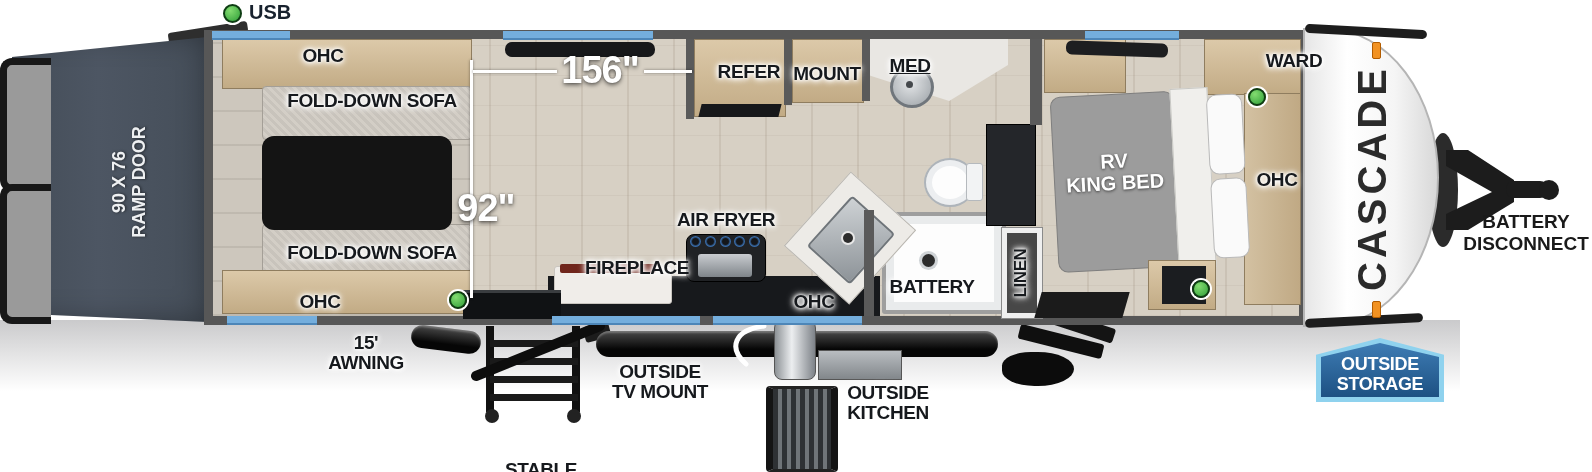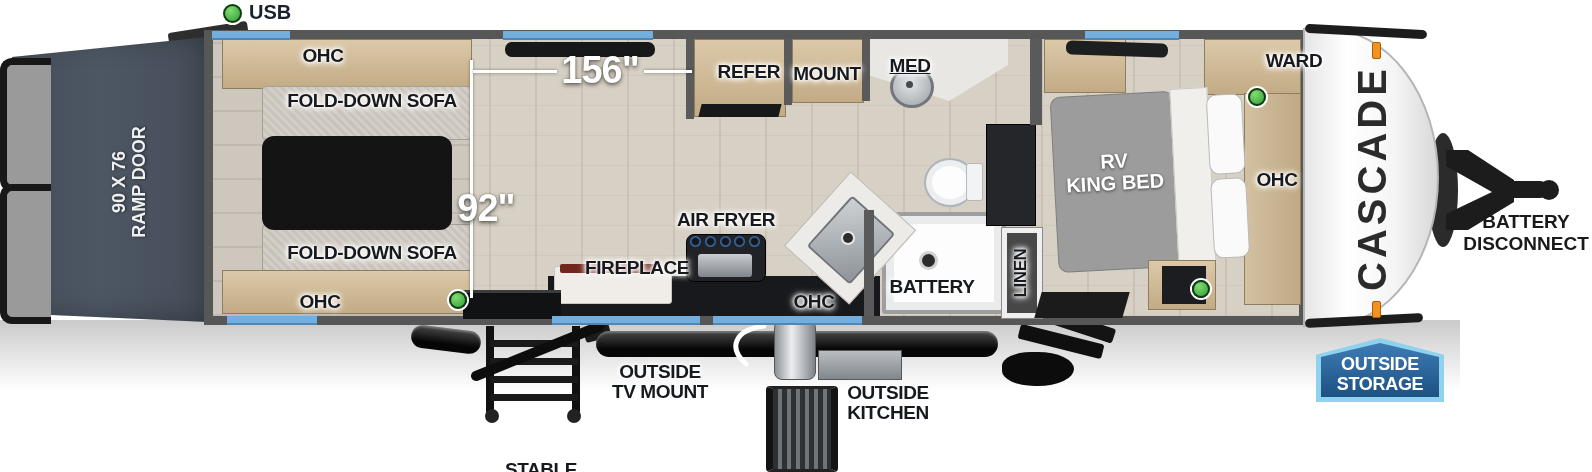--- a/index.html
+++ b/index.html
@@ -195,20 +195,21 @@
 
   <div class="abs" style="left:1316px;top:338px;width:128px;height:64px;background:#8fd2ee;
               clip-path:polygon(0 26%,50% 0,100% 26%,100% 100%,0 100%);z-index:12;">
     <div style="position:absolute;left:5px;top:5px;width:118px;height:54px;
                 background:linear-gradient(180deg,#3e7cb4,#1d5183);
                 clip-path:polygon(0 26%,50% 0,100% 26%,100% 100%,0 100%);"></div>
     <div class="whitelbl" style="left:0;top:17px;width:128px;font-size:18px;letter-spacing:-0.3px;text-shadow:none;">OUTSIDE
 STORAGE</div>
   </div>
 
+  <div class="lbl" style="left:315px;top:333px;width:102px;">15' AWNING</div>
   <div class="tube" style="left:411px;top:328px;width:70px;height:23px;transform:rotate(7deg);"></div>
   <div class="abs" style="left:584px;top:324px;width:26px;height:16px;background:#1c1c1c;transform:rotate(-15deg);border-radius:3px;z-index:6;"></div>
   <div class="tube" style="left:596px;top:331px;width:402px;height:26px;"></div>
 
   <svg class="abs" style="left:468px;top:318px;z-index:7;" width="140" height="106" viewBox="0 0 140 106">
     <rect x="18" y="8" width="8" height="86" fill="#111"></rect>
     <rect x="104" y="8" width="8" height="86" fill="#111"></rect>
     <rect x="22" y="22" width="88" height="7" fill="#1a1a1a"></rect>
     <rect x="22" y="40" width="88" height="7" fill="#1a1a1a"></rect>
     <rect x="22" y="58" width="88" height="7" fill="#1a1a1a"></rect>

